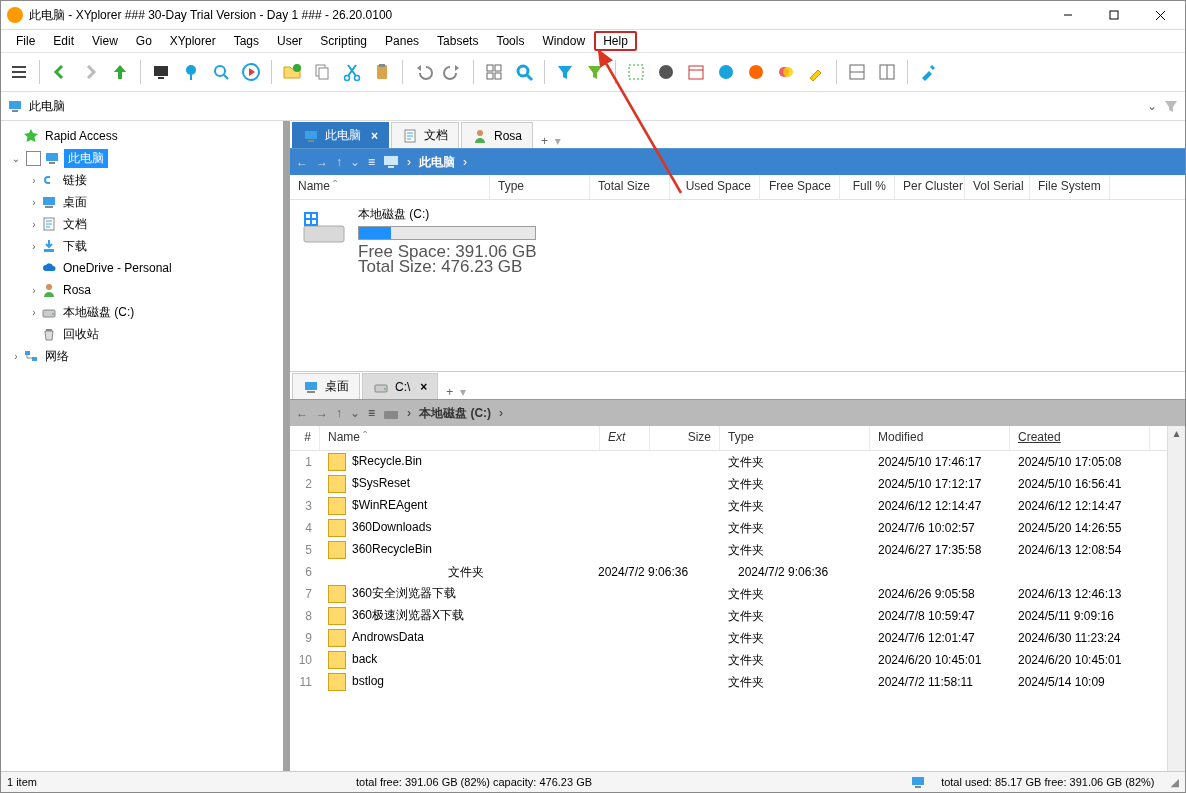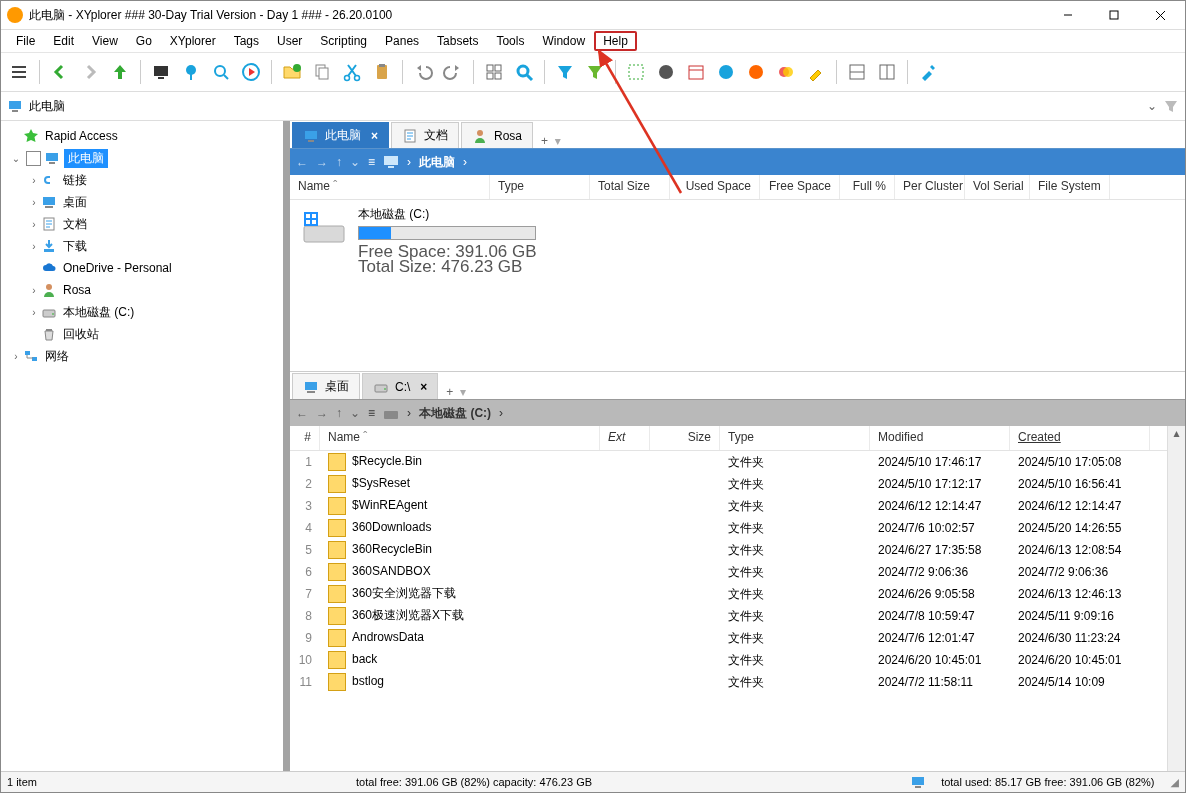--- a/index.html
+++ b/index.html
@@ -579,21 +579,20 @@
                   <div class="c num" style="width:30px">5</div>
                   <div class="c" style="width:280px"><span class="fic"></span>360RecycleBin</div>
                   <div class="c" style="width:50px"></div>
                   <div class="c" style="width:70px;text-align:right"></div>
                   <div class="c" style="width:150px">文件夹</div>
                   <div class="c" style="width:140px">2024/6/27 17:35:58</div>
                   <div class="c" style="width:140px">2024/6/13 12:08:54</div>
                 </div>
                 <div class="row">
                   <div class="c num" style="width:30px">6</div>
-                  <div class="c" style="width:280px"><span class="fic"></span>360SANDBOX</div>
                   <div class="c" style="width:50px"></div>
                   <div class="c" style="width:70px;text-align:right"></div>
                   <div class="c" style="width:150px">文件夹</div>
                   <div class="c" style="width:140px">2024/7/2 9:06:36</div>
                   <div class="c" style="width:140px">2024/7/2 9:06:36</div>
                 </div>
                 <div class="row">
                   <div class="c num" style="width:30px">7</div>
                   <div class="c" style="width:280px"><span class="fic"></span>360安全浏览器下载</div>
                   <div class="c" style="width:50px"></div>

